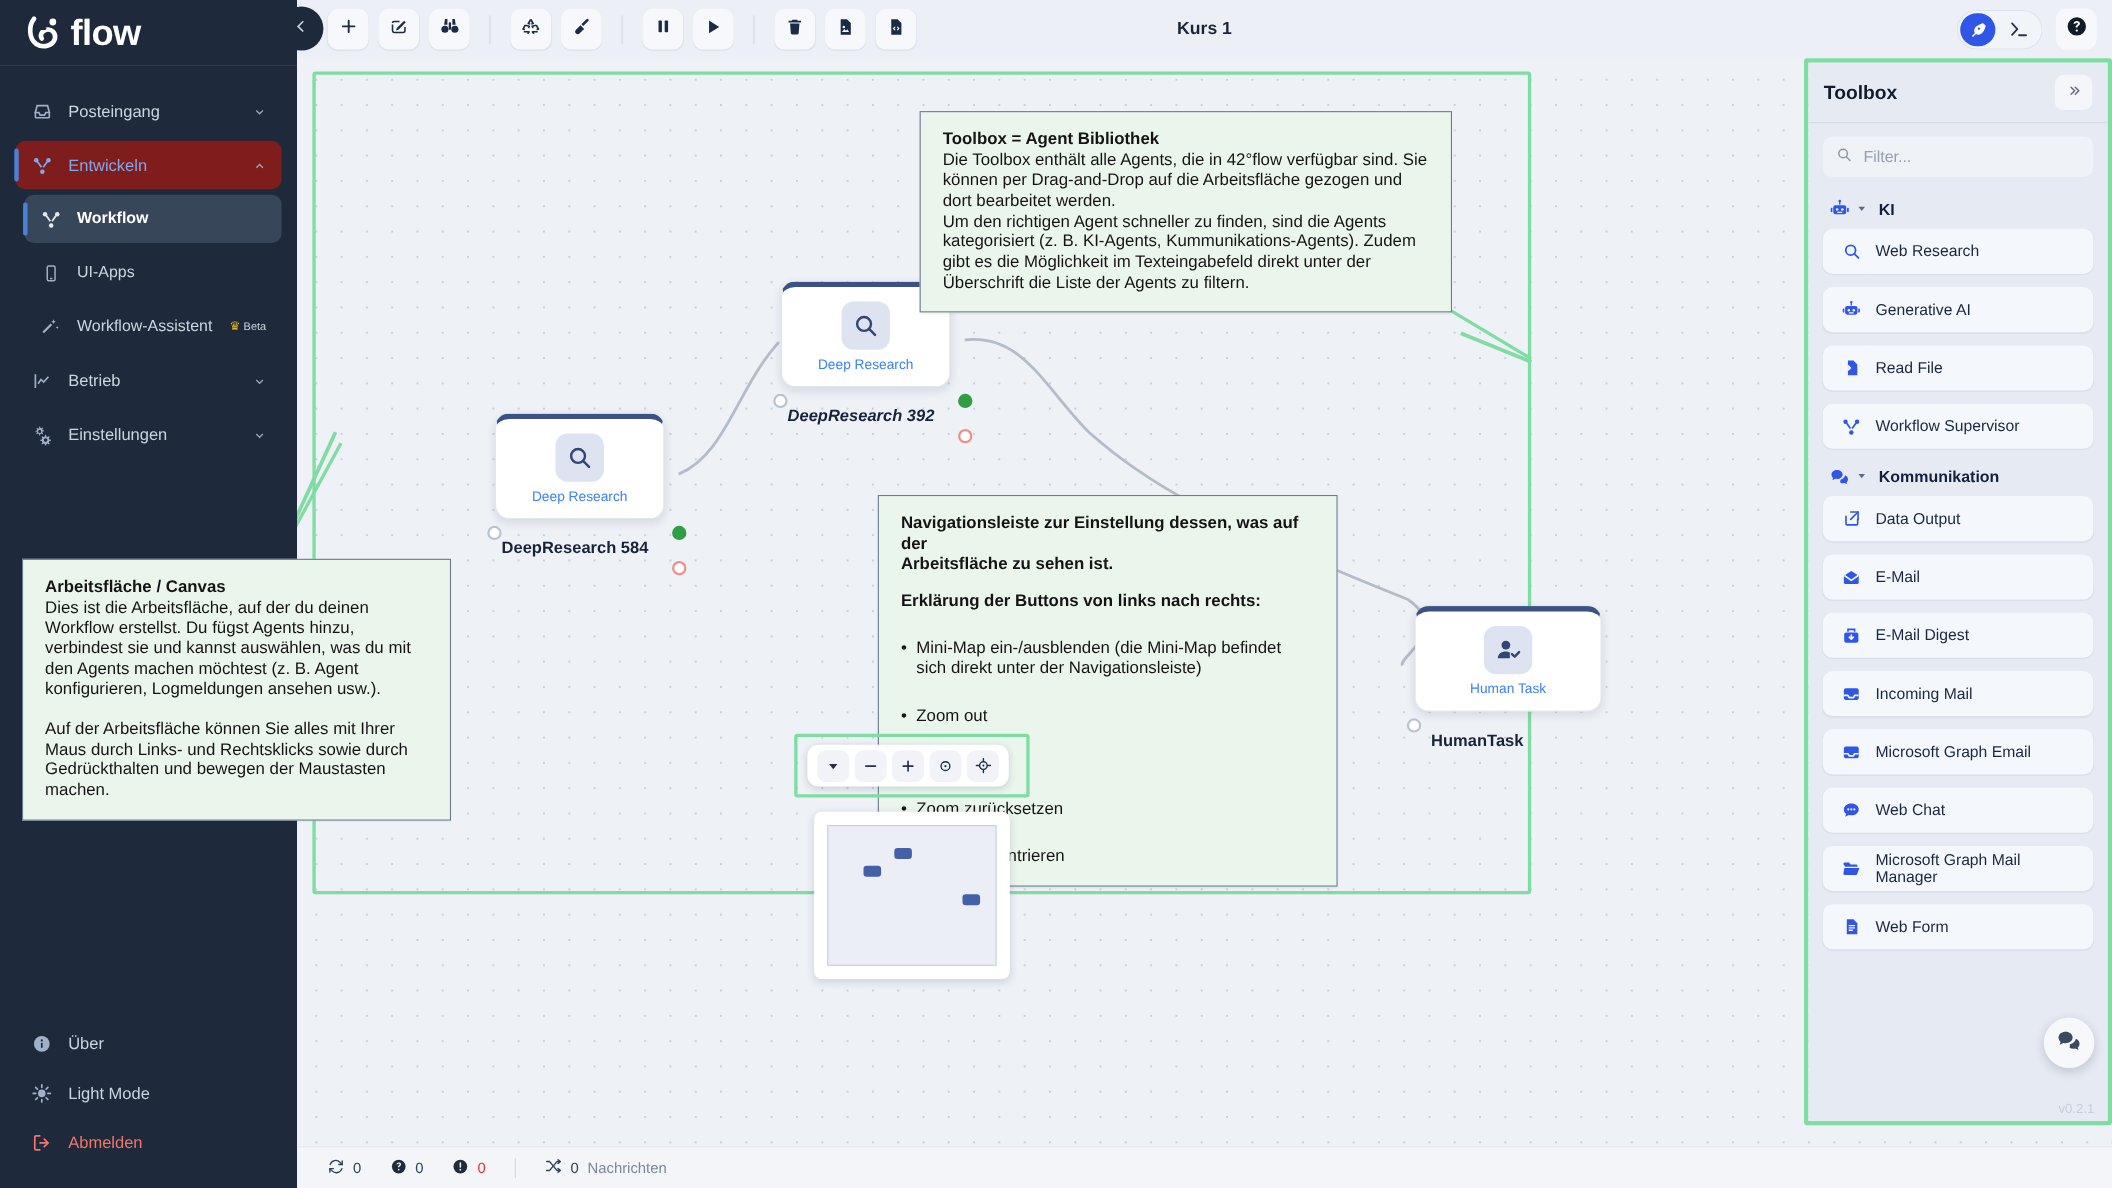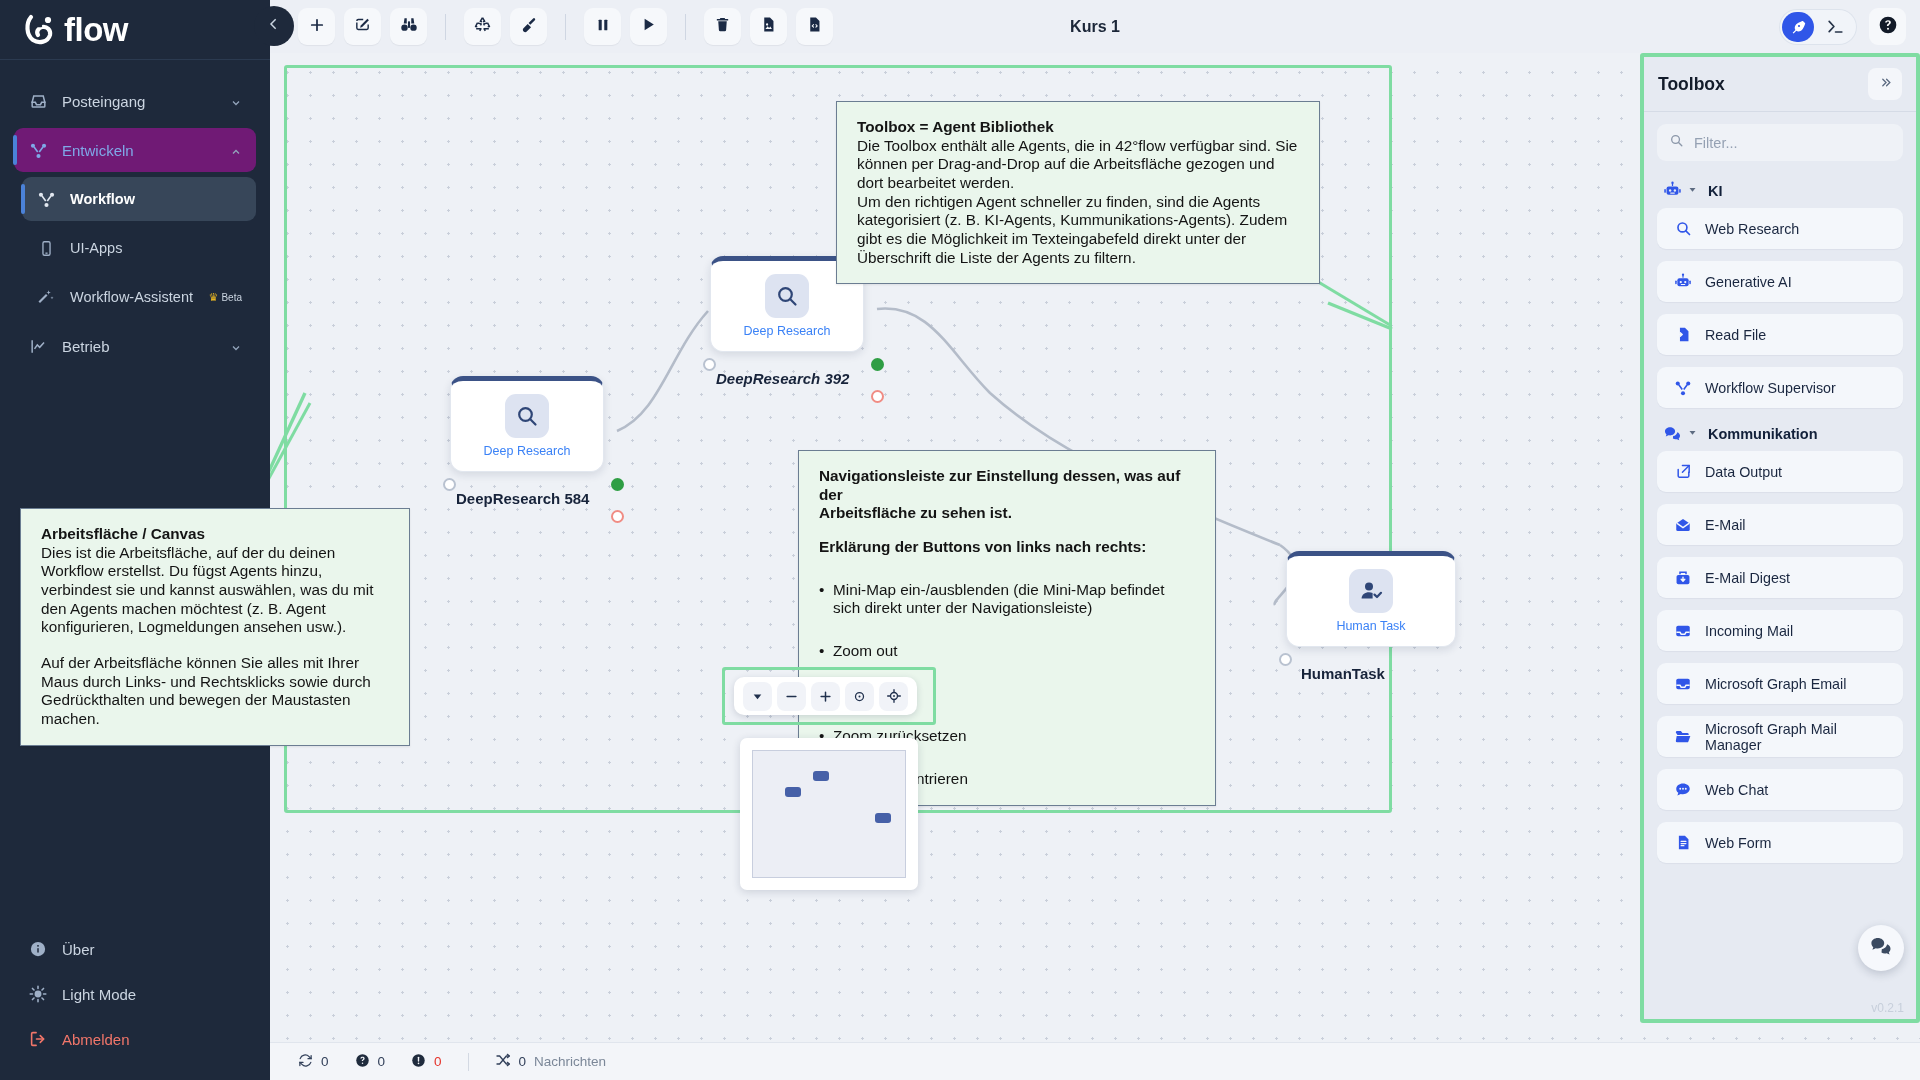--- a/index.html
+++ b/index.html
@@ -23,21 +23,21 @@
   .brand-logo svg{ display:block; }
   .brand-text{ font-size:33px; font-weight:bold; color:#ffffff; letter-spacing:-0.5px; }
 
   .nav{ padding-top:14px; flex:0 0 auto; }
   .nav-item{
     display:flex; align-items:center; gap:14px;
     height:44px; margin:5px 14px; padding:0 14px; border-radius:9px;
     font-size:15px; color:#cbd5e1; cursor:pointer; position:relative;
   }
   .nav-item .ico{ width:20px; height:20px; display:flex; align-items:center; justify-content:center; color:#9fb0c7; }
-  .nav-item.active-parent{ background:#701a75; color:#7fa9e8; }
+  .nav-item.active-parent{ background:#7f1d1d; color:#7fa9e8; }
   .nav-item.active-parent .ico{ color:#7fa9e8; }
   .nav-item.active-parent::before, .nav-item.sub-active::before{
     content:""; position:absolute; left:-1px; top:7px; bottom:7px; width:4px;
     background:#4b82d8; border-radius:3px;
   }
   .nav-item.sub-active{ background:#374659; color:#ffffff; font-weight:bold; }
   .nav-item.sub-active .ico{ color:#e2e8f0; }
   .nav-item.sub{ margin-left:22px; margin-right:14px; font-size:14.5px; }
   .chev{ margin-left:auto; width:12px; height:12px; color:#93a4bb; }
   .beta-wrap{ margin-left:auto; display:flex; align-items:center; gap:3px; }
@@ -279,20 +279,36 @@
           </svg>
         </span>
         <span>Betrieb</span>
         <span class="chev">
           <svg width="12" height="12" viewBox="0 0 24 24" fill="none" stroke="currentColor" stroke-width="2.6">
               <path d="M6 9l6 6 6-6"></path>
             </svg>
         </span>
       </div>
 
+      <div class="nav-item">
+        <span class="ico">
+          <svg width="20" height="20" viewBox="0 0 24 24" fill="currentColor">
+            <path d="M9.2 3.2l.9.0.25 1.5 1.1.5 1.3-.85.65.65-.85 1.3.5 1.1 1.5.25v.9l-1.5.25-.5 1.1.85 1.3-.65.65-1.3-.85-1.1.5-.25 1.5h-.9l-.25-1.5-1.1-.5-1.3.85-.65-.65.85-1.3-.5-1.1L5 9.05v-.9l1.5-.25.5-1.1-.85-1.3.65-.65 1.3.85 1.1-.5z"></path>
+            <circle cx="9.65" cy="8.6" r="1.7" fill="#1e293b"></circle>
+            <path d="M15.6 12.4l1.1.0.3 1.8 1.3.6 1.55-1 .8.8-1 1.55.6 1.3 1.8.3v1.1l-1.8.3-.6 1.3 1 1.55-.8.8-1.55-1-1.3.6-.3 1.8h-1.1l-.3-1.8-1.3-.6-1.55 1-.8-.8 1-1.55-.6-1.3-1.8-.3v-1.1l1.8-.3.6-1.3-1-1.55.8-.8 1.55 1 1.3-.6z"></path>
+            <circle cx="16.15" cy="18.1" r="2" fill="#1e293b"></circle>
+          </svg>
+        </span>
+        <span>Einstellungen</span>
+        <span class="chev">
+          <svg width="12" height="12" viewBox="0 0 24 24" fill="none" stroke="currentColor" stroke-width="2.6">
+              <path d="M6 9l6 6 6-6"></path>
+            </svg>
+        </span>
+      </div>
     </nav>
 
     <div class="sidebar-spacer"></div>
 
     <div class="side-bottom">
       <div class="nav-item">
         <span class="ico">
           <svg width="18" height="18" viewBox="0 0 24 24" fill="currentColor">
             <circle cx="12" cy="12" r="9.5"></circle>
               <rect x="11" y="10.5" width="2" height="6.5" rx="1" fill="#1e293b"></rect>
@@ -792,38 +808,38 @@
             <svg width="18" height="18" viewBox="0 0 24 24" fill="currentColor">
               <rect x="3" y="5" width="18" height="14" rx="2.4"></rect>
               <path d="M3.2 13.6h4.8l1.4 2.6h5.2l1.4-2.6h4.8" stroke="#f4f7fb" stroke-width="2" fill="none" stroke-linejoin="round"></path>
             </svg>
           </span>
           <span>Microsoft Graph Email</span>
         </div>
 
         <div class="tb-item">
           <span class="iic">
-            <svg width="19" height="19" viewBox="0 0 24 24" fill="currentColor">
-              <path d="M2.4 6.6a1.8 1.8 0 0 1 1.8-1.8h5l2 2.4h6.6a1.8 1.8 0 0 1 1.8 1.8v1H4.6z"></path>
-              <path d="M3.6 11.4h18.2l-2.6 7.2a1.8 1.8 0 0 1-1.7 1.2H4.2a1.8 1.8 0 0 1-1.8-1.8z"></path>
-            </svg>
-          </span>
-          <span>Microsoft Graph Mail Manager</span>
-        </div>
-
-        <div class="tb-item">
-          <span class="iic">
             <svg width="18" height="18" viewBox="0 0 24 24" fill="currentColor">
               <path d="M12 3.2c5 0 9 3.2 9 7.2s-4 7.2-9 7.2c-1 0-2-.1-2.9-.4l-4.6 2.2 1.3-3.7C3.6 14.4 3 12.6 3 10.4c0-4 4-7.2 9-7.2z"></path>
               <circle cx="8.3" cy="10.4" r="1.25" fill="#f4f7fb"></circle>
                 <circle cx="12" cy="10.4" r="1.25" fill="#f4f7fb"></circle>
                 <circle cx="15.7" cy="10.4" r="1.25" fill="#f4f7fb"></circle>
             </svg>
           </span>
           <span>Web Chat</span>
+        </div>
+
+        <div class="tb-item">
+          <span class="iic">
+            <svg width="19" height="19" viewBox="0 0 24 24" fill="currentColor">
+              <path d="M2.4 6.6a1.8 1.8 0 0 1 1.8-1.8h5l2 2.4h6.6a1.8 1.8 0 0 1 1.8 1.8v1H4.6z"></path>
+              <path d="M3.6 11.4h18.2l-2.6 7.2a1.8 1.8 0 0 1-1.7 1.2H4.2a1.8 1.8 0 0 1-1.8-1.8z"></path>
+            </svg>
+          </span>
+          <span>Microsoft Graph Mail Manager</span>
         </div>
 
         <div class="tb-item">
           <span class="iic">
             <svg width="17" height="17" viewBox="0 0 24 24" fill="currentColor">
               <path d="M5.5 2.5h8.5l5 5v14h-13.5z"></path>
               <path d="M8.6 10.5h6.8M8.6 13.5h6.8M8.6 16.5h4" stroke="#f4f7fb" stroke-width="1.7" stroke-linecap="round"></path>
             </svg>
           </span>
           <span>Web Form</span>

